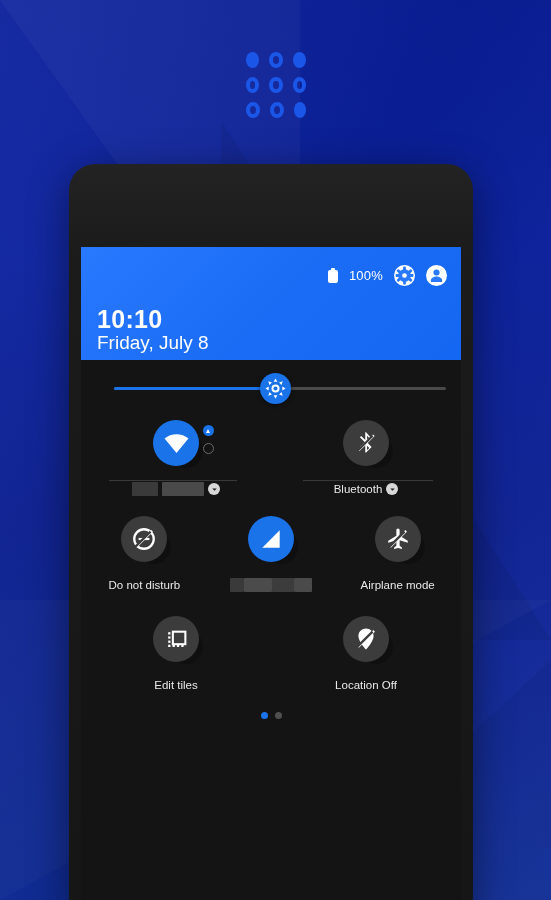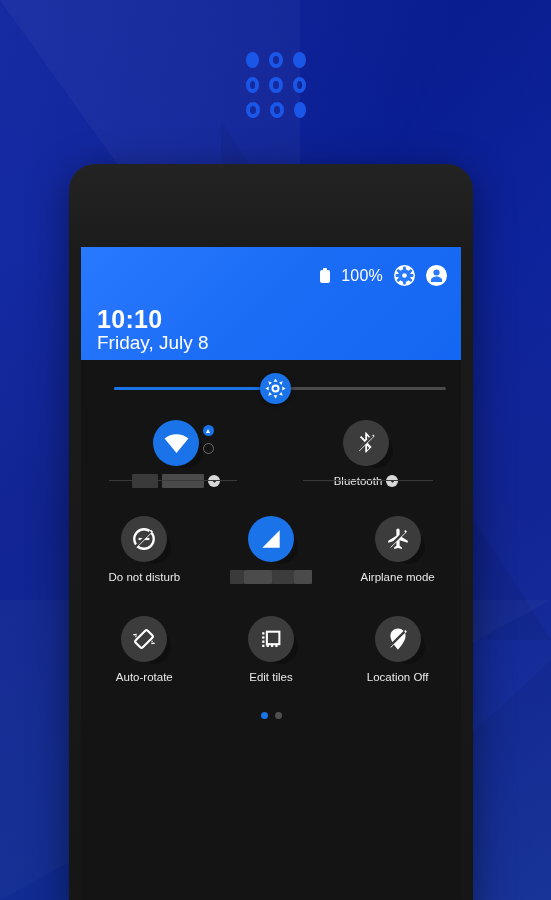--- a/index.html
+++ b/index.html
@@ -47,21 +47,21 @@
   .w3{border-left:380px solid rgba(0,0,0,.12);border-top:120px solid transparent;left:0;bottom:0;}
 
   
   #shade{position:absolute;left:0;top:0;width:380px;height:660px;background:#141414;}
   #qs-header{height:113px;background:linear-gradient(135deg,#2979ff 0%,#1b6cf5 50%,#1467f2 100%);
     position:relative;}
   .hdr-status{position:absolute;right:14px;top:18px;display:flex;align-items:center;gap:11px;}
   .battery{width:10px;height:15px;position:relative;}
   .battery .body{position:absolute;left:0;top:2px;width:10px;height:13px;background:#fff;border-radius:2px;}
   .battery .cap{position:absolute;left:3px;top:0;width:4px;height:3px;background:#fff;border-radius:1px 1px 0 0;}
-  .pct{color:#fff;font-size:16px;letter-spacing:.2px;}
+  .pct{color:#fff;font-size:13px;letter-spacing:.2px;}
   .circ-icon{width:21px;height:21px;border-radius:50%;background:#fff;position:relative;display:inline-block;}
   .gear-g{position:absolute;left:0;top:0;width:21px;height:21px;}
   .person-g{position:absolute;left:0;top:0;width:21px;height:21px;}
   .hdr-clock{position:absolute;left:16px;bottom:8px;color:#fff;}
   .hdr-time{font-size:25px;font-weight:bold;line-height:28px;letter-spacing:.3px;}
   .hdr-date{font-size:19px;line-height:18px;margin-top:1px;}
 
   
   #brightness{position:relative;height:56px;}
   .bri-track{position:absolute;left:33px;right:15px;top:27px;height:3px;background:#4a4a4a;border-radius:2px;}
@@ -70,21 +70,21 @@
     background:#1a73e8;box-shadow:0 1px 4px rgba(0,0,0,.5);}
   .bri-thumb svg{position:absolute;left:5px;top:5px;}
 
   
   .tile-row{display:flex;}
   .tile{flex:1;display:flex;flex-direction:column;align-items:center;position:relative;}
   .tile-icon{width:46px;height:46px;border-radius:50%;background:#3c3c3c;position:relative;
     display:flex;align-items:center;justify-content:center;
     box-shadow: 10px 8px 0 -6px rgba(0,0,0,.25);}
   .tile-icon.active{background:#1a73e8;}
-  .tile-label{color:#e8e8e8;font-size:11.5px;margin-top:8px;text-align:center;line-height:14px;
+  .tile-label{color:#e8e8e8;font-size:11.5px;margin-top:16px;text-align:center;line-height:14px;
     display:flex;align-items:center;gap:4px;justify-content:center;}
   .chev-badge{width:12px;height:12px;border-radius:50%;background:#d8d8d8;display:inline-flex;
     align-items:center;justify-content:center;}
   .redact{display:inline-block;height:14px;border-radius:1px;background:#3a3a3a;}
 
   
   #row1{padding-top:4px;position:relative;height:86px;}
   #row1 .tile-icon{width:46px;height:46px;}
   .row1-div{position:absolute;top:64px;height:1px;background:#3a3a3a;}
   .dual-dots{position:absolute;left:calc(50% + 27px);top:5px;}
@@ -273,30 +273,20 @@
               <rect x="1.6" y="11" width="21" height="2.1" fill="#3c3c3c" transform="rotate(-45 12 14.1)"></rect>
             </svg>
           </div>
           <div class="tile-label">Airplane mode</div>
         </div>
       </div>
 
       <div id="row3" class="tile-row">
         <div class="tile">
           <div class="tile-icon">
-            <svg viewBox="0 0 24 24" width="26" height="26">
-              <rect x="7.4" y="4.2" width="9.2" height="15.6" rx="1.6" fill="none" stroke="#fff" stroke-width="2" transform="rotate(45 12 12)"></rect>
-              <path fill="#fff" d="M5.3 8.2l-1.6 1.6 1.1 1.1 .5-3.7-3.7.5 1.1 1.1z"></path>
-              <path fill="#fff" d="M18.7 15.8l1.6-1.6-1.1-1.1-.5 3.7 3.7-.5-1.1-1.1z"></path>
-            </svg>
-          </div>
-          <div class="tile-label">Auto-rotate</div>
-        </div>
-        <div class="tile">
-          <div class="tile-icon">
             <svg viewBox="0 0 24 24" width="25" height="25">
               <rect x="8.5" y="4.5" width="12" height="12" fill="none" stroke="#fff" stroke-width="2"></rect>
               <g fill="#fff">
                 <rect x="4" y="5" width="2.2" height="2.2"></rect>
                 <rect x="4" y="9" width="2.2" height="2.2"></rect>
                 <rect x="4" y="13" width="2.2" height="2.2"></rect>
                 <rect x="4" y="17" width="2.2" height="2.2"></rect>
                 <rect x="8.2" y="17" width="2.2" height="2.2"></rect>
                 <rect x="12.4" y="17" width="2.2" height="2.2"></rect>
                 <rect x="16.6" y="17" width="2.2" height="2.2"></rect>

